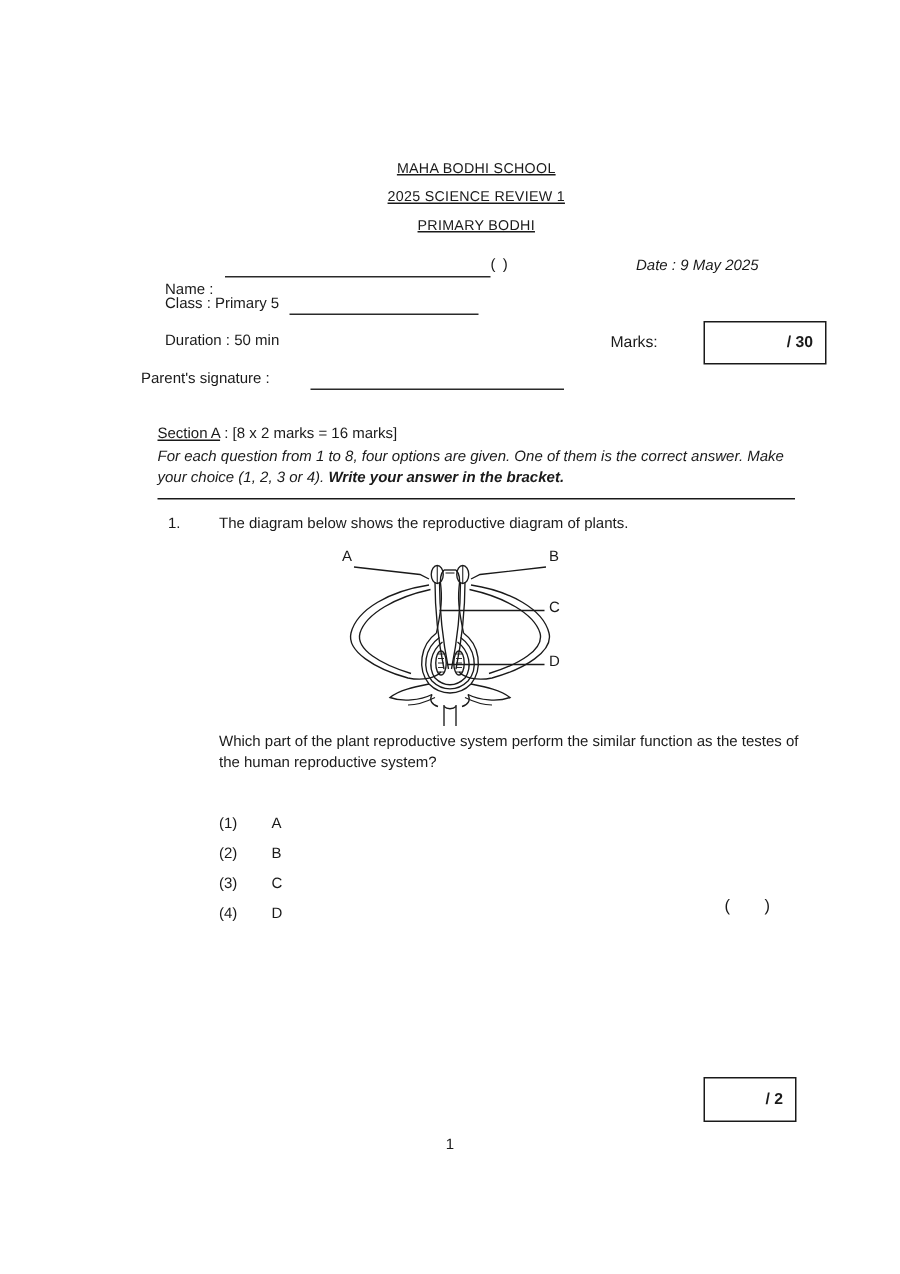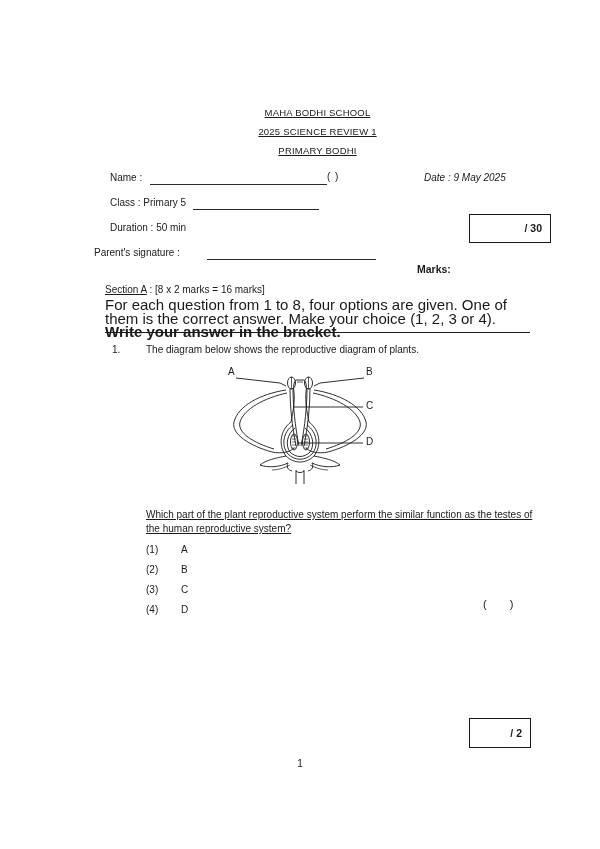--- a/index.html
+++ b/index.html
@@ -56,26 +56,25 @@
   .date-field {
     position: absolute;
     left: 424px;
     top: 172px;
     font-size: 10px;
     white-space: nowrap;
     font-style: italic;
   }
   .marks-label {
     position: absolute;
-    left: 417px;
+    left: 407px;
     top: 222px;
     font-size: 10.5px;
-    font-weight: bold;
-    white-space: nowrap;
-    margin-top: 41px;
+    font-weight: normal;
+    white-space: nowrap;
   }
   .marks-box {
     position: absolute;
     left: 449px;
     top: 214px;
     width: 82px;
     height: 29px;
     border: 1.4px solid #1a1a1a;
     box-sizing: border-box;
     margin-left: 20px;
@@ -96,22 +95,23 @@
     font-size: 10px;
     font-weight: normal;
     white-space: nowrap;
   }
   .section-head u { text-decoration: underline; }
   .section-instr {
     position: absolute;
     left: 105px;
     top: 298px;
     width: 425px;
-    font-size: 15px;
+    font-size: 10px;
     line-height: 13.5px;
+    font-style: italic;
   }
   .section-instr b { font-weight: bold; }
   .hr {
     position: absolute;
     left: 105px;
     top: 332px;
     width: 425px;
     border-top: 1.3px solid #1a1a1a;
   }
 
@@ -125,25 +125,24 @@
   .q-stem {
     position: absolute;
     left: 146px;
     top: 344px;
     font-size: 10px;
     white-space: nowrap;
   }
   .q-body {
     position: absolute;
     left: 146px;
-    top: 508px;
+    top: 488px;
     width: 390px;
     font-size: 10px;
     line-height: 14px;
-    text-decoration: underline;
   }
 
   .opt-num {
     position: absolute;
     font-size: 10px;
   }
   .opt-txt {
     position: absolute;
     font-size: 10px;
   }
@@ -195,21 +194,21 @@
 
 <div class="page">
 
 
   <div class="school-block">
     <div>MAHA BODHI SCHOOL</div>
     <div>2025 SCIENCE REVIEW 1</div>
     <div>PRIMARY BODHI</div>
   </div>
 
-  <div class="field" style="left:110px; top:172px;">Name : </div>
+  <div class="field" style="left:110px; top:188px;">Name : </div>
   <div class="ruleline" style="left:150px; top:184px; width:177px;"></div>
   <div class="field" style="left:327px; top:171px; letter-spacing:1px;">(          )</div>
 
   <div class="date-field">Date : 9 May 2025</div>
 
   <div class="field" style="left:110px; top:197px;">Class : Primary 5</div>
   <div class="ruleline" style="left:193px; top:209px; width:126px;"></div>
 
   <div class="field" style="left:110px; top:222px;">Duration : 50 min</div>
 

